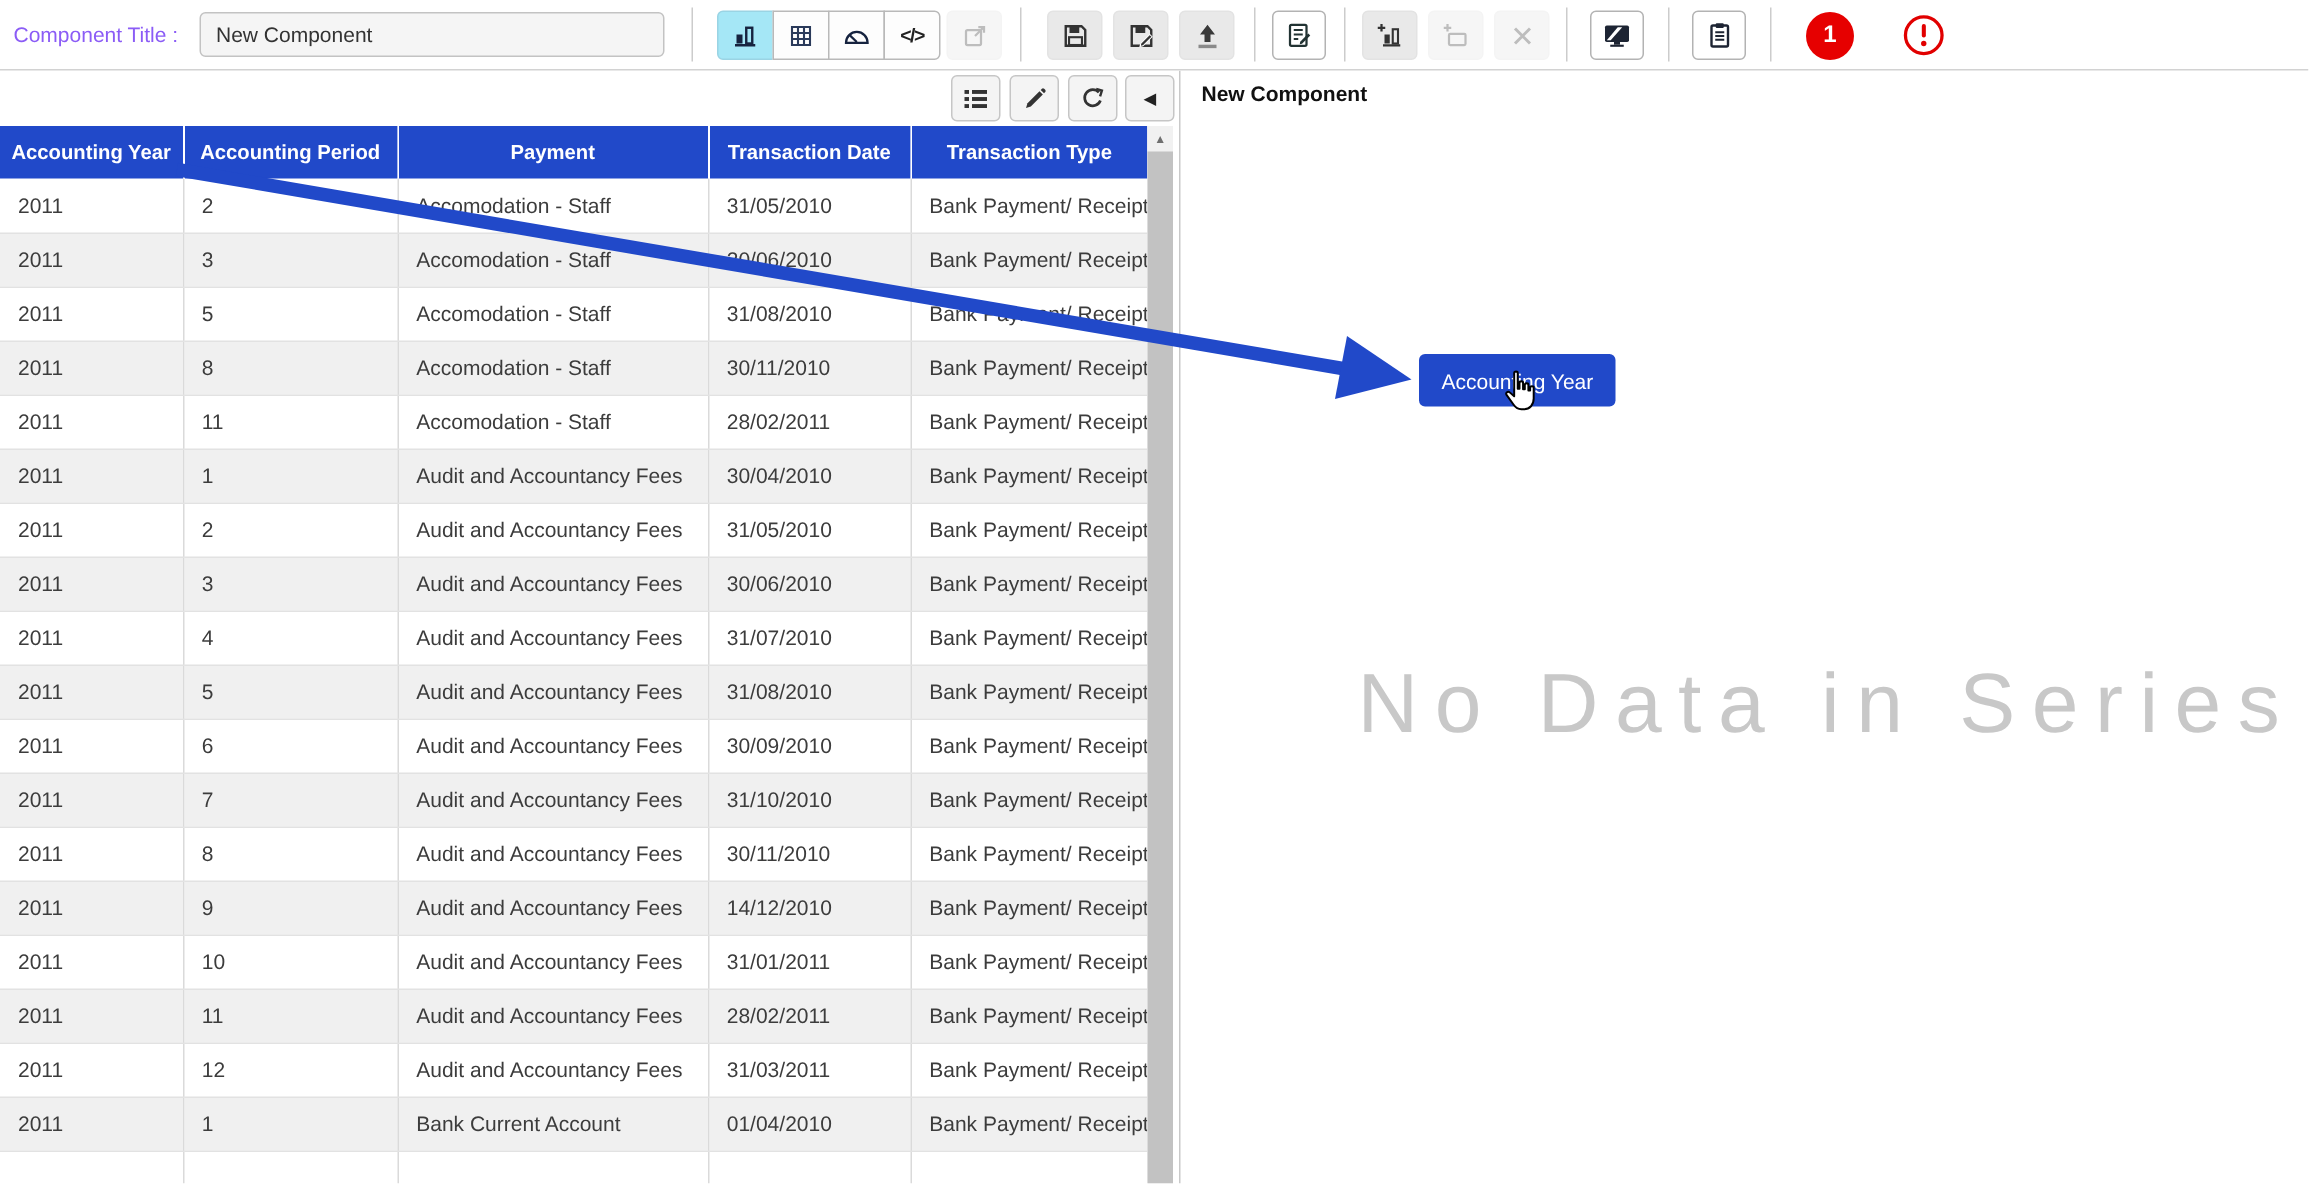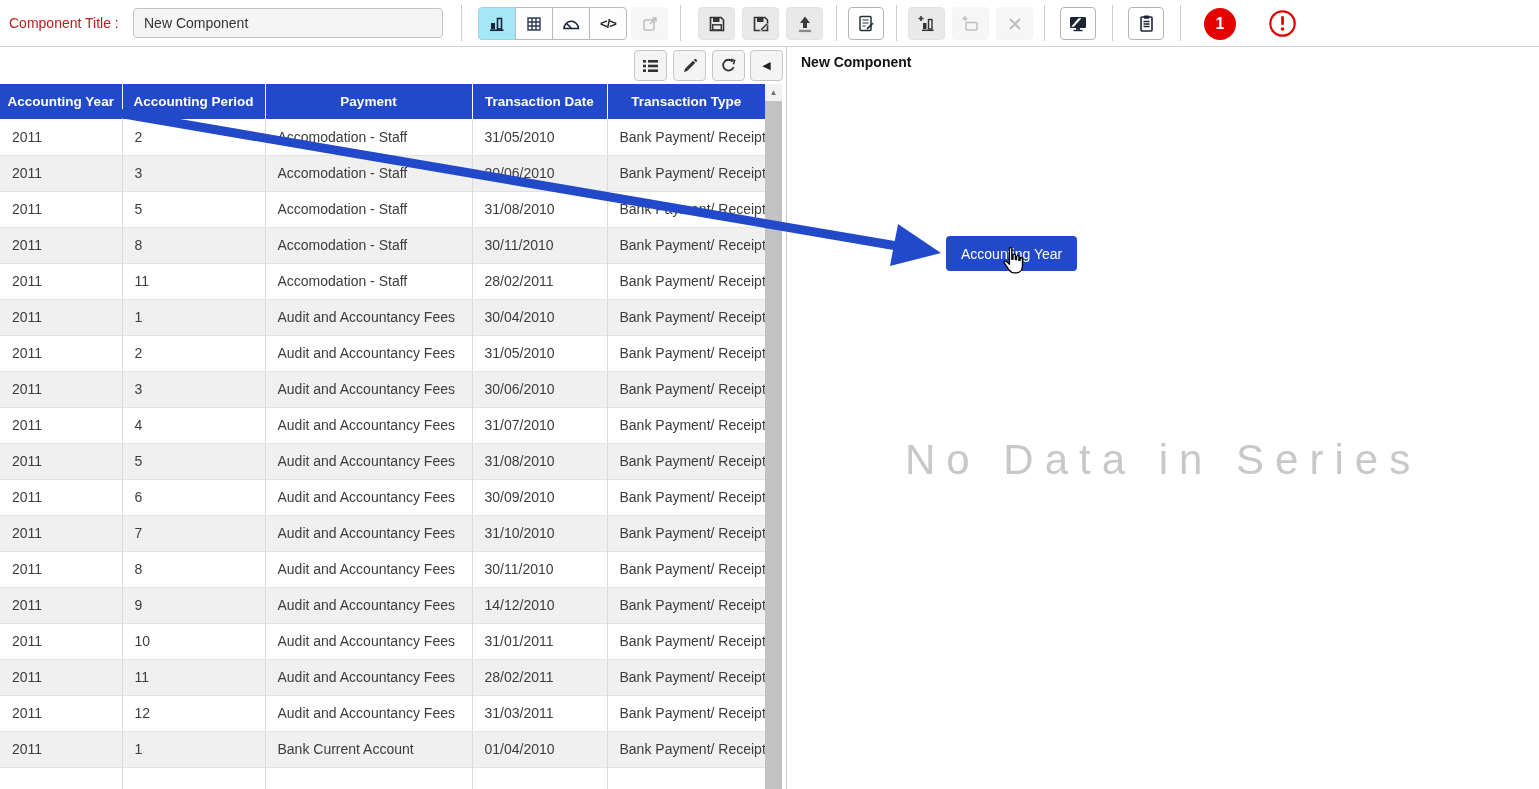--- a/index.html
+++ b/index.html
@@ -4,21 +4,21 @@
 <style>
   * { margin:0; padding:0; box-sizing:border-box; }
   html,body { width:1539px; height:789px; overflow:hidden; background:#fff;
     font-family:"Liberation Sans","DejaVu Sans",sans-serif; }
   #page { position:relative; width:1539px; height:789px; background:#fff; }
 
   
   .toolbar { position:absolute; top:0; left:0; width:1539px; height:47px;
     background:#fff; border-bottom:1px solid #d2d2d2; z-index:5; }
   .tb-label { position:absolute; left:9px; top:0; height:46px; line-height:46px;
-    font-size:14px; color:#b91c1c; }
+    font-size:14px; color:#8b5cf6; }
   .tb-input { position:absolute; left:133px; top:8px; width:310px; height:30px;
     border:1px solid #c3c3c3; border-radius:4px; background:#f5f5f5;
     font-family:inherit; font-size:14px; color:#333; padding:0 10px; }
   .sep { position:absolute; top:5px; height:36px; width:1px; background:#ccc; }
   .tb { position:absolute; top:7px; height:33px; display:flex; align-items:center;
     justify-content:center; border-radius:4px; cursor:pointer; }
   .seg { width:38px; background:#fdfdfd; border:1px solid #b9b9b9; border-radius:0; }
   .seg.first { border-radius:4px 0 0 4px; }
   .seg.last  { border-radius:0 4px 4px 0; }
   .seg.selected { background:#a5e7f6; border-color:#9ad4e4; }
@@ -59,21 +59,21 @@
   .sb-thumb { position:absolute; top:17px; bottom:0; left:0; width:17px; background:#c2c2c2; }
 
   
   .canvas { position:absolute; top:47px; left:786px; width:753px; height:742px;
     background:#fff; border-left:1px solid #c9c9c9; }
   .canvas-title { position:absolute; left:14px; top:7px; font-size:14px;
     font-weight:bold; color:#111; }
   .chip { position:absolute; left:159px; top:189px; height:35px; padding:0 15px;
     background:#2149c9; border-radius:4px; color:#fff; font-size:14px;
     display:flex; align-items:center; cursor:pointer; z-index:20; }
-  .watermark { position:absolute; left:118px; top:389px; font-size:42px;
+  .watermark { position:absolute; left:118px; top:389px; font-size:56px;
     color:#c8c8c8; letter-spacing:11px; white-space:nowrap; }
 
   .overlay { position:absolute; top:0; left:0; width:1539px; height:789px;
     pointer-events:none; z-index:40; }
   .cursor-icon { position:absolute; left:1000px; top:246px; z-index:60; pointer-events:none; }
 
   svg.ic { display:block; }
 </style>
 </head>
 <body>

